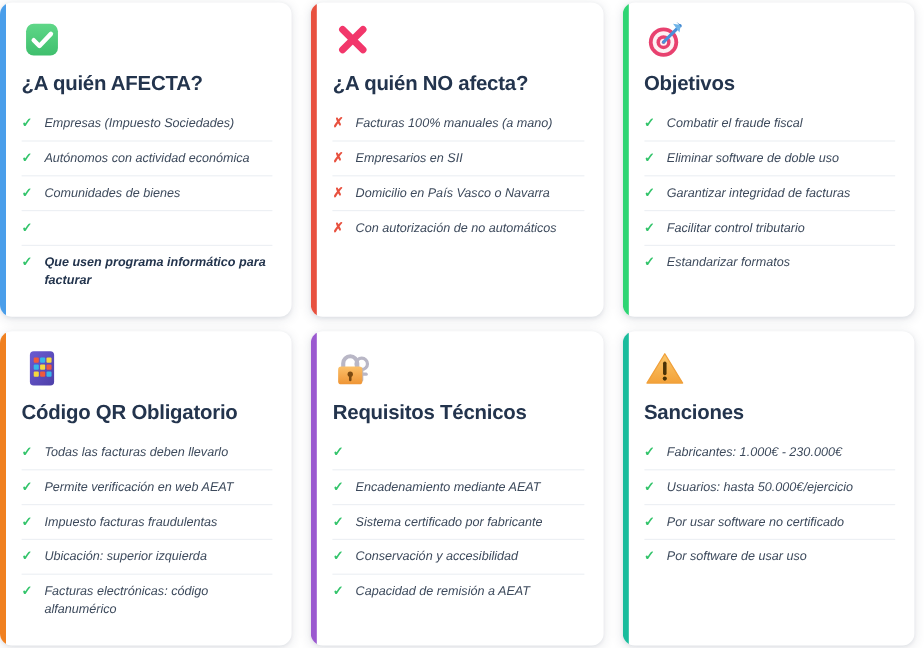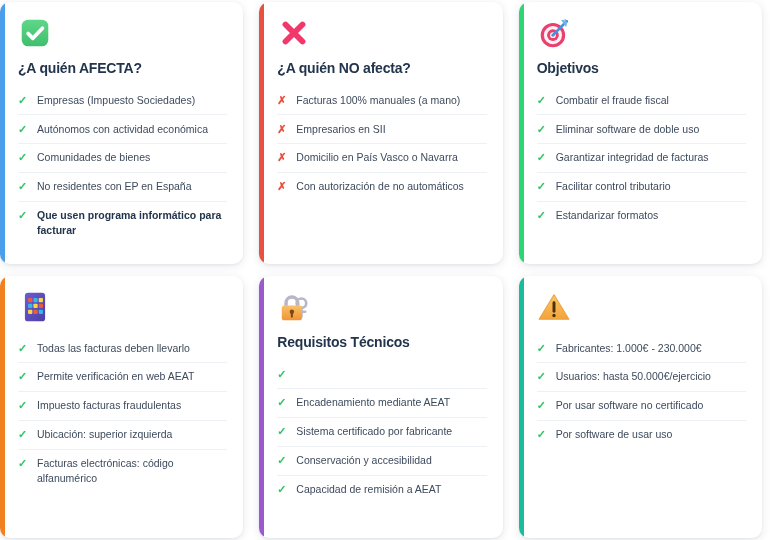--- a/index.html
+++ b/index.html
@@ -45,21 +45,21 @@
 
   .card-icon {
     width: 34px;
     height: 34px;
     margin-bottom: 10px;
     display: block;
     flex: none;
   }
 
   .card-title {
-    font-size: 14px;
+    font-size: 17px;
     font-weight: bold;
     color: #23344d;
     letter-spacing: -0.2px;
     margin-bottom: 10px;
     line-height: 1.15;
   }
 
   .card-list {
     list-style: none;
     display: flex;
@@ -84,21 +84,21 @@
   .mark {
     flex: none;
     width: 10px;
     font-size: 11px;
     line-height: 1.35;
     font-weight: bold;
   }
   .mark.check { color: #33c46b; }
   .mark.cross { color: #e8513f; }
 
-  .item-text { flex: 1; }
+  .item-text { flex: 1; font-style: italic; }
 </style>
 </head>
 <body>
 
 <div class="grid">
     <div class="card" style="--accent: #4a9eea;">
       <span></span>
       <span class="card-icon"><svg xmlns="http://www.w3.org/2000/svg" viewBox="0 0 64 64">
           <defs>
             <linearGradient id="g1" x1="0" y1="0" x2="0" y2="1">
@@ -118,21 +118,20 @@
         <li class="list-item">
           <span class="mark check">✓</span>
           <span class="item-text">Autónomos con actividad económica</span>
         </li>
         <li class="list-item">
           <span class="mark check">✓</span>
           <span class="item-text">Comunidades de bienes</span>
         </li>
         <li class="list-item">
           <span class="mark check">✓</span>
-          <span class="item-text">No residentes con EP en España</span>
         </li>
         <li class="list-item bold">
           <span class="mark check">✓</span>
           <span class="item-text">Que usen programa informático para facturar</span>
         </li>
       </ul>
     </div>
     <div class="card" style="--accent: #e8513f;">
       <span></span>
       <span class="card-icon"><svg xmlns="http://www.w3.org/2000/svg" viewBox="0 0 64 64">
@@ -207,20 +206,21 @@
           <rect x="19" y="15" width="8" height="8" rx="1.5" fill="#f05a3c"></rect>
           <rect x="29" y="15" width="8" height="8" rx="1.5" fill="#37b7e8"></rect>
           <rect x="39" y="15" width="8" height="8" rx="1.5" fill="#f5d93f"></rect>
           <rect x="19" y="26" width="8" height="8" rx="1.5" fill="#37b7e8"></rect>
           <rect x="29" y="26" width="8" height="8" rx="1.5" fill="#f5d93f"></rect>
           <rect x="39" y="26" width="8" height="8" rx="1.5" fill="#f05a3c"></rect>
           <rect x="19" y="37" width="8" height="8" rx="1.5" fill="#f5d93f"></rect>
           <rect x="29" y="37" width="8" height="8" rx="1.5" fill="#f05a3c"></rect>
           <rect x="39" y="37" width="8" height="8" rx="1.5" fill="#37b7e8"></rect>
         </svg></span>
+      <div class="card-title">Código QR Obligatorio</div>
       <ul class="card-list">
         <li class="list-item">
           <span class="mark check">✓</span>
           <span class="item-text">Todas las facturas deben llevarlo</span>
         </li>
         <li class="list-item">
           <span class="mark check">✓</span>
           <span class="item-text">Permite verificación en web AEAT</span>
         </li>
         <li class="list-item">
@@ -283,20 +283,21 @@
           <defs>
             <linearGradient id="g4" x1="0" y1="0" x2="0" y2="1">
               <stop offset="0" stop-color="#fbc76a"></stop>
               <stop offset="1" stop-color="#f3a23a"></stop>
             </linearGradient>
           </defs>
           <path d="M32 9 L60 55 L4 55 Z" fill="url(#g4)" stroke="#f0a03a" stroke-width="2" stroke-linejoin="round"></path>
           <path d="M32 24 L32 40" stroke="#4a3206" stroke-width="5.5" stroke-linecap="round"></path>
           <circle cx="32" cy="48" r="3.2" fill="#4a3206"></circle>
         </svg></span>
+      <div class="card-title">Sanciones</div>
       <ul class="card-list">
         <li class="list-item">
           <span class="mark check">✓</span>
           <span class="item-text">Fabricantes: 1.000€ - 230.000€</span>
         </li>
         <li class="list-item">
           <span class="mark check">✓</span>
           <span class="item-text">Usuarios: hasta 50.000€/ejercicio</span>
         </li>
         <li class="list-item">

